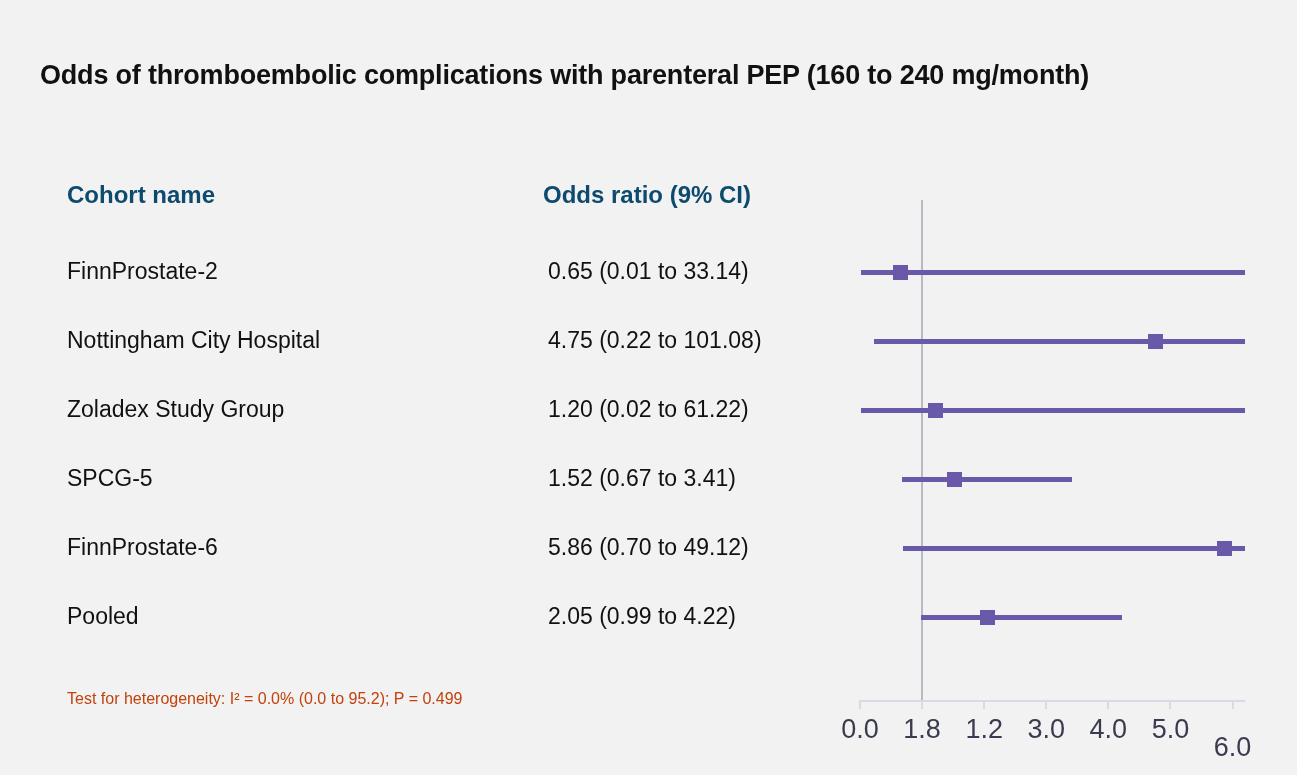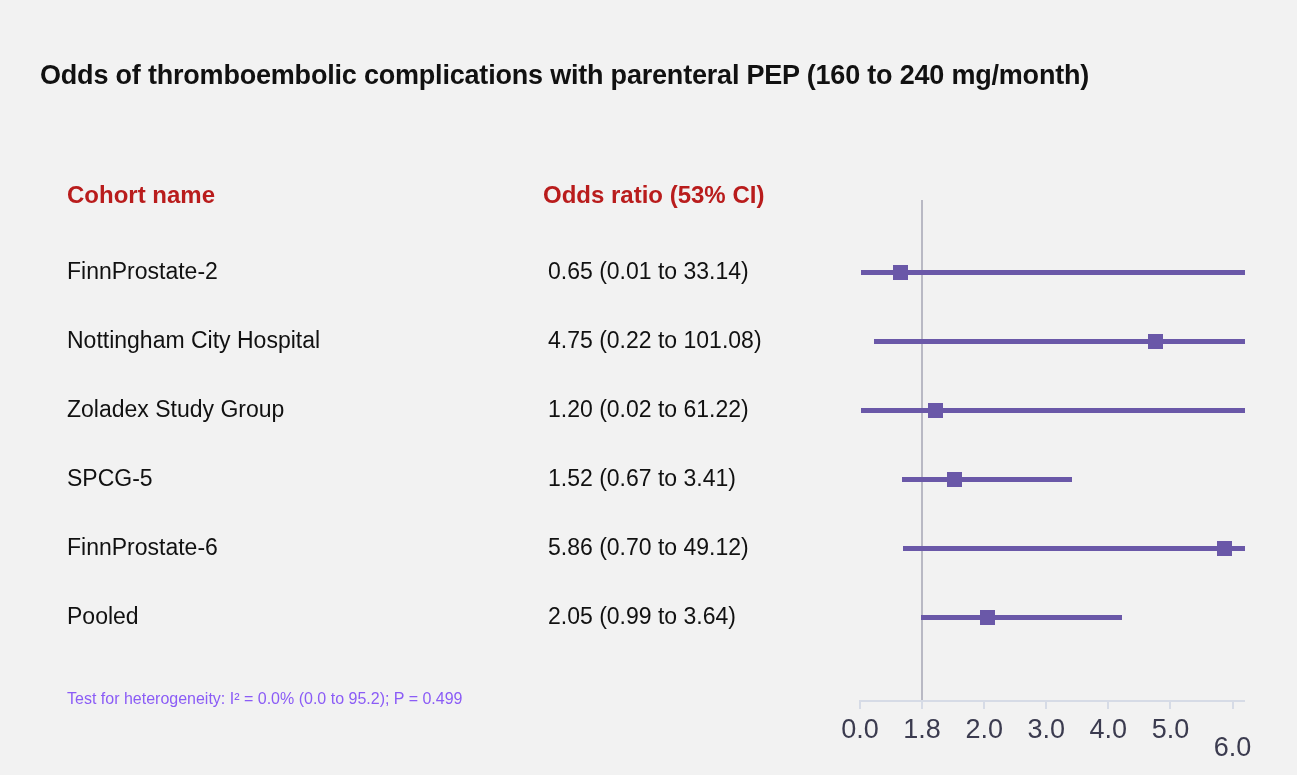--- a/index.html
+++ b/index.html
@@ -29,21 +29,21 @@
     font-size: 27px;
     font-weight: bold;
     letter-spacing: -0.2px;
     color: #111111;
     white-space: nowrap;
   }
   .col-header {
     position: absolute;
     font-size: 24px;
     font-weight: bold;
-    color: #b91c1c;
+    color: #0c4a6e;
     white-space: nowrap;
   }
   #header-cohort { left: 67px; top: 181px; }
   #header-or     { left: 543px; top: 181px; }
 
   .rows {
     position: absolute;
     left: 0; top: 0;
     width: 1297px;
     height: 775px;
@@ -116,33 +116,33 @@
     color: #3b3b4f;
     text-align: center;
     transform: translateX(-50%);
     white-space: nowrap;
   }
   #het-note {
     position: absolute;
     left: 67px;
     top: 690px;
     font-size: 16px;
-    color: #8b5cf6;
+    color: #c2410c;
     white-space: nowrap;
   }
 </style>
 </head>
 <body>
 
 <div id="chart-root">
 
   <div class="title">Odds of thromboembolic complications with parenteral PEP (160 to 240 mg/month)</div>
 
   <div class="col-header" id="header-cohort">Cohort name</div>
-  <div class="col-header" id="header-or">Odds ratio (53% CI)</div>
+  <div class="col-header" id="header-or">Odds ratio (9% CI)</div>
 
   <div class="rows" id="rows">
       <div class="row" style="top: 258px;">
         <div class="name">FinnProstate-2</div>
         <div class="value">0.65 (0.01 to 33.14)</div>
       </div>
       <div class="row" style="top: 327px;">
         <div class="name">Nottingham City Hospital</div>
         <div class="value">4.75 (0.22 to 101.08)</div>
       </div>
@@ -153,33 +153,33 @@
       <div class="row" style="top: 465px;">
         <div class="name">SPCG-5</div>
         <div class="value">1.52 (0.67 to 3.41)</div>
       </div>
       <div class="row" style="top: 534px; text-align: center;">
         <div class="name">FinnProstate-6</div>
         <div class="value">5.86 (0.70 to 49.12)</div>
       </div>
       <div class="row pooled" style="top: 603px;">
         <div class="name">Pooled</div>
-        <div class="value">2.05 (0.99 to 3.64)</div>
+        <div class="value">2.05 (0.99 to 4.22)</div>
       </div>
     </div>
 
   <div id="plot">
     <div id="null-line" style="left: 101.097px; top: 10px; height: 500px;"></div>
     <div id="axis-line" style="left: 40px; top: 510px; width: 385px;"></div>
   <div class="tick" style="left: 39px; top: 510px;"></div>
       <div class="tick-label" style="left: 40px; top: 524px;">0.0</div>
       <div class="tick" style="left: 101.097px; top: 510px;"></div>
       <div class="tick-label" style="left: 102.097px; top: 524px;">1.8</div>
       <div class="tick" style="left: 163.194px; top: 510px;"></div>
-      <div class="tick-label" style="left: 164.194px; top: 524px;">2.0</div>
+      <div class="tick-label" style="left: 164.194px; top: 524px;">1.2</div>
       <div class="tick" style="left: 225.29px; top: 510px;"></div>
       <div class="tick-label" style="left: 226.29px; top: 524px;">3.0</div>
       <div class="tick" style="left: 287.387px; top: 510px;"></div>
       <div class="tick-label" style="left: 288.387px; top: 524px;">4.0</div>
       <div class="tick" style="left: 349.484px; top: 510px;"></div>
       <div class="tick-label" style="left: 350.484px; top: 524px;">5.0</div>
       <div class="tick" style="left: 411.581px; top: 510px;"></div>
       <div class="tick-label" style="left: 412.581px; top: 542px;">6.0</div>
       <div class="ci-line" style="left: 40.621px; top: 80px; width: 384.379px;"></div>
       <div class="point" style="left: 73.3629px; top: 75px;"></div>

